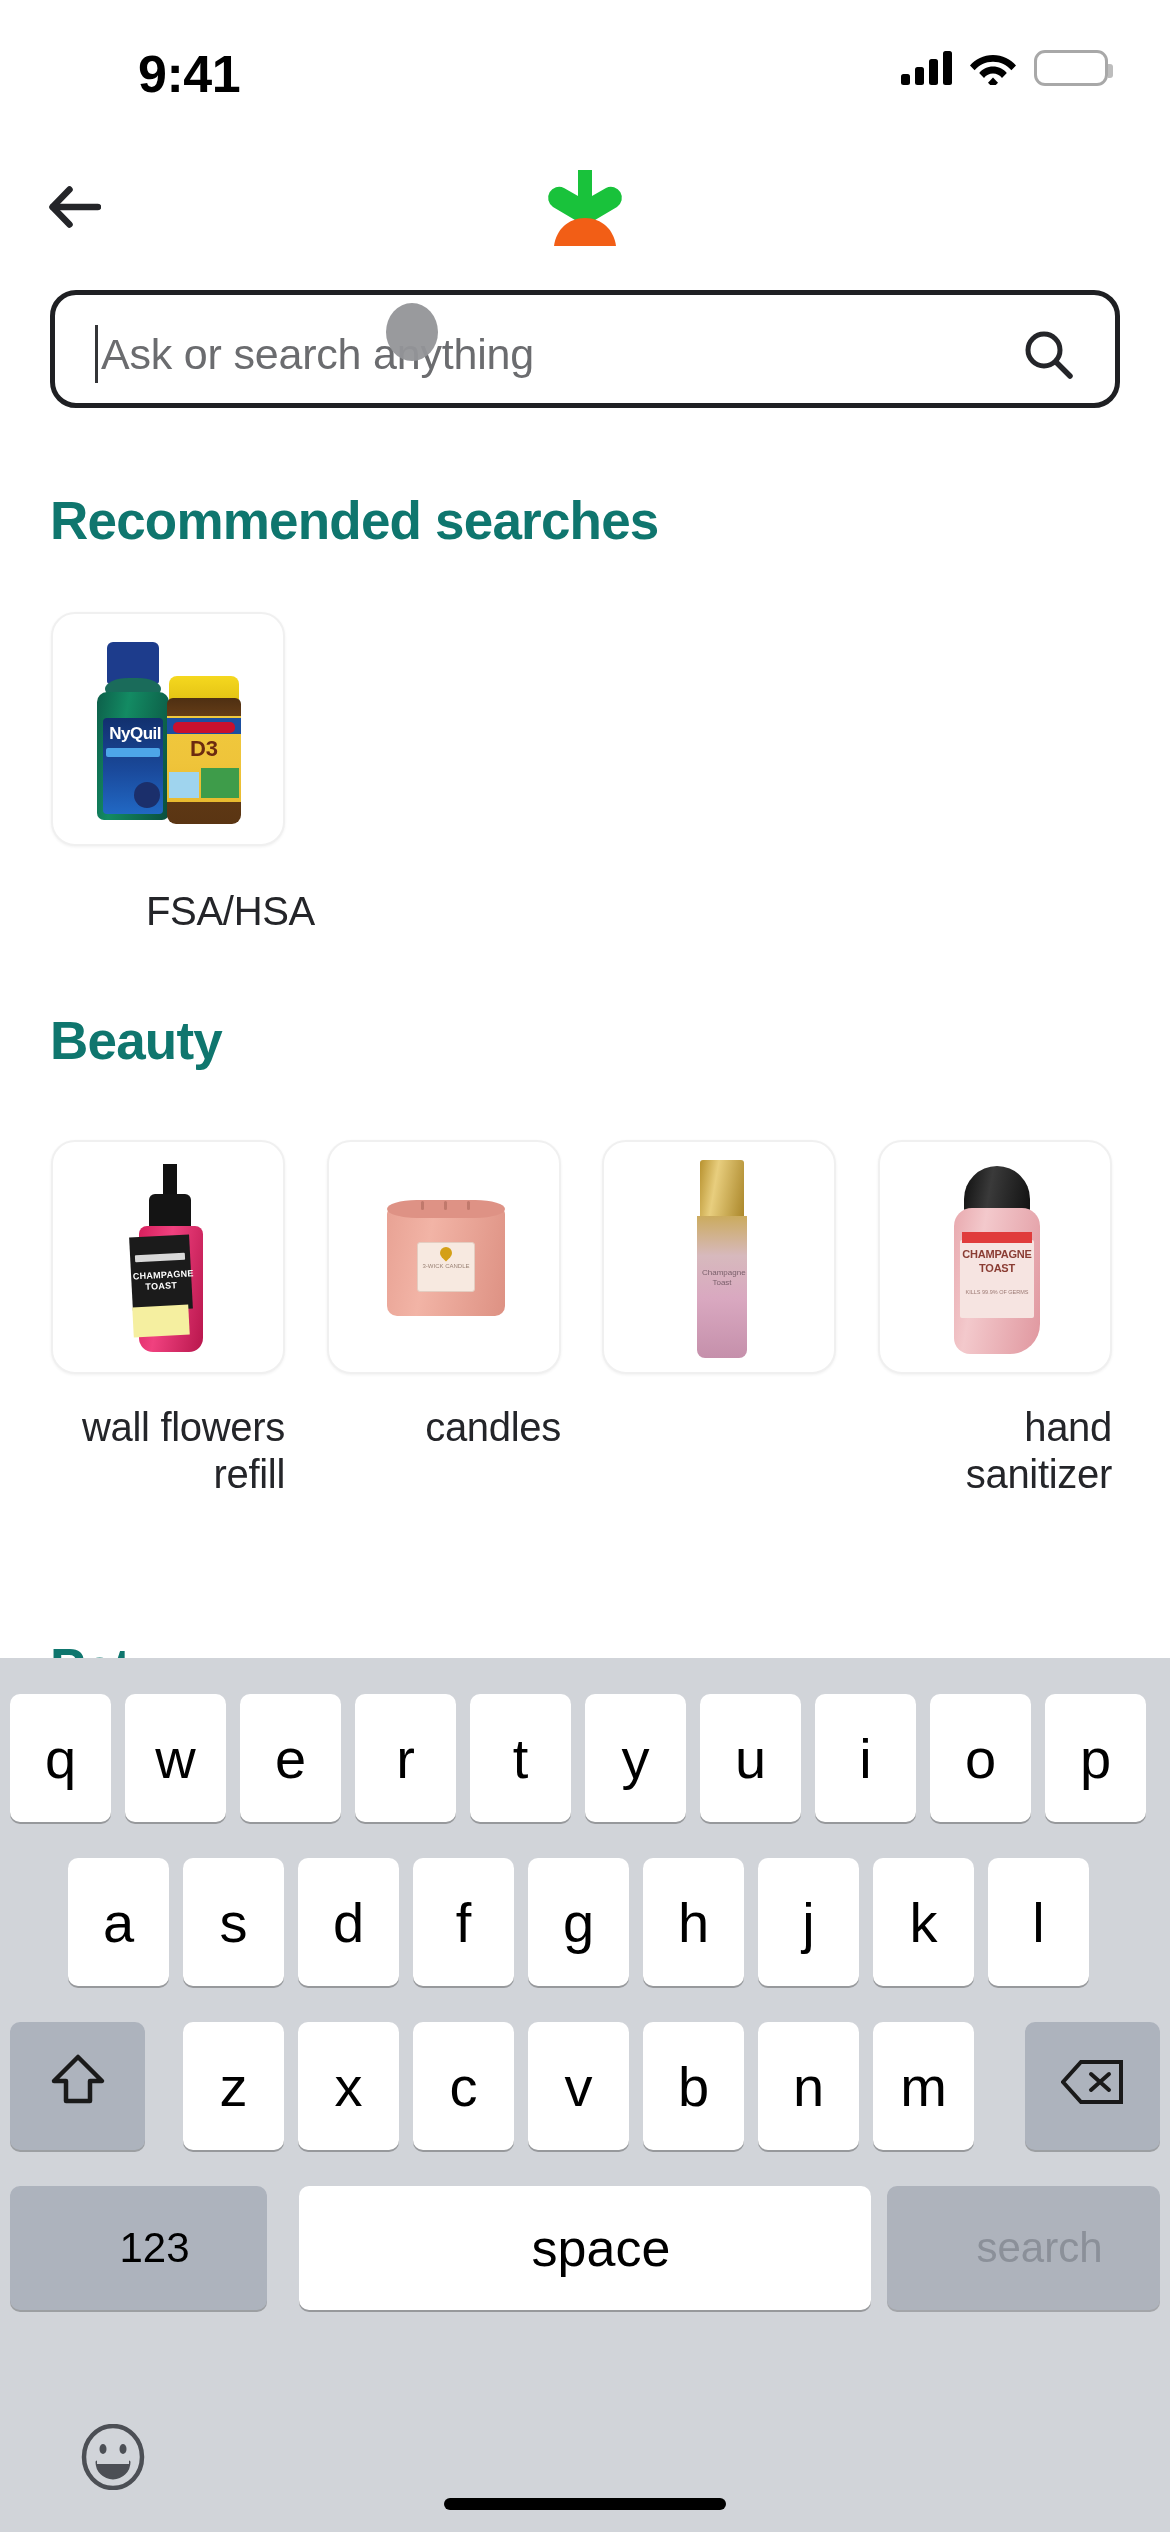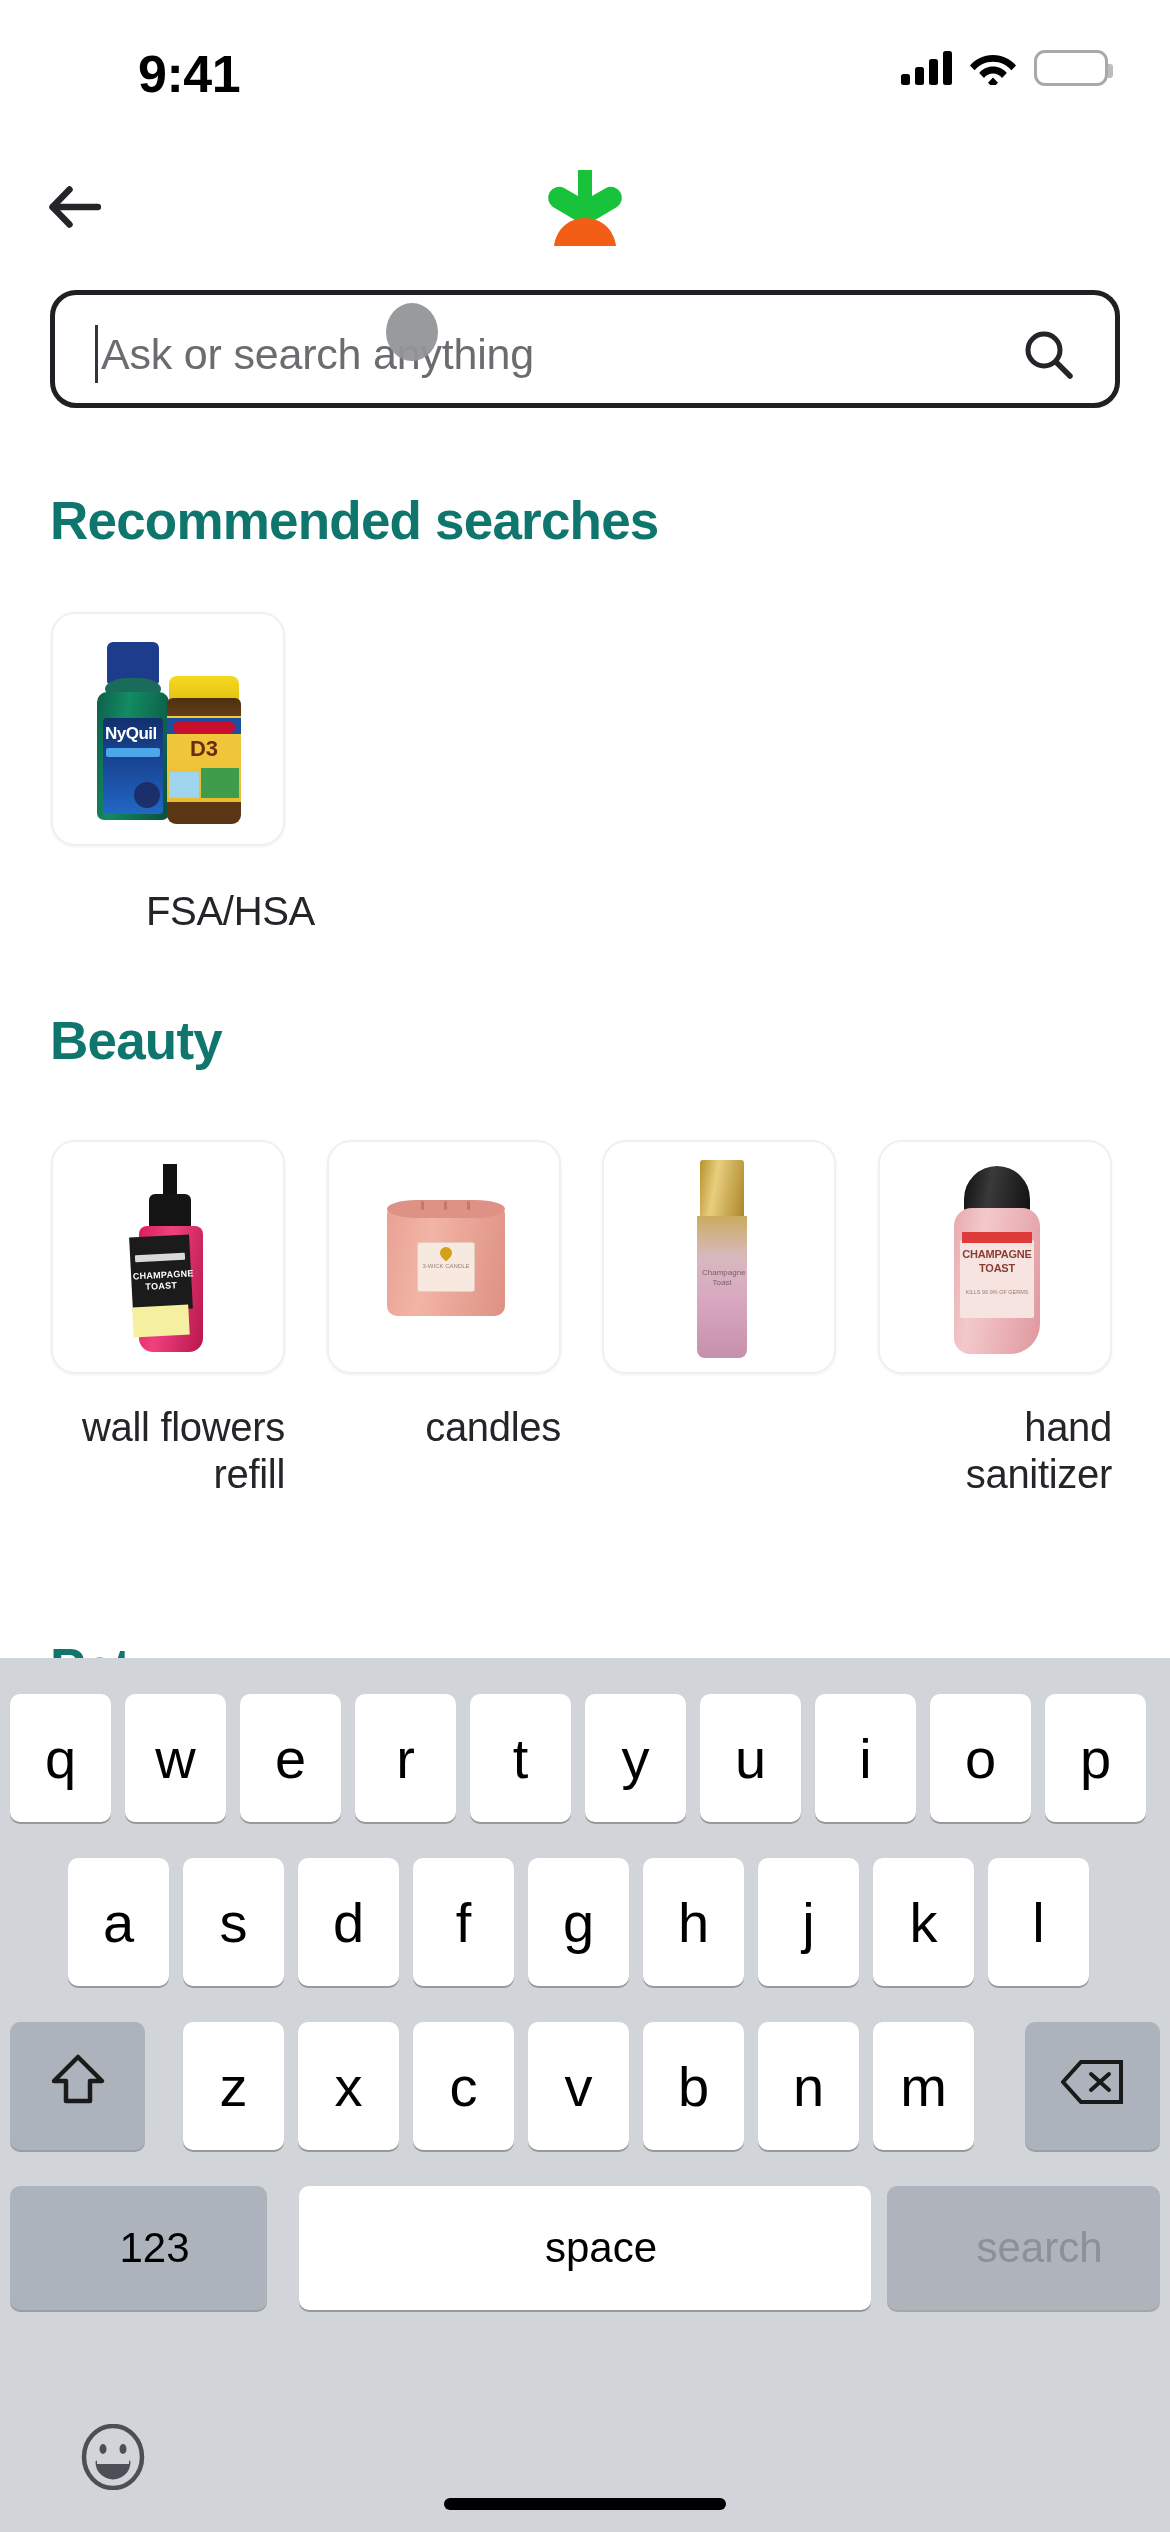--- a/index.html
+++ b/index.html
@@ -128,21 +128,21 @@
   }
   .kb-key.dark { background: #adb3bd; box-shadow: 0 2px 0 rgba(0,0,0,0.25); }
   .kb-key.dark-search { background: #aeb3bc; box-shadow: 0 2px 0 rgba(0,0,0,0.22); color: #8b9099; }
   .kb-row1 { top: 36px; width: 101px; height: 128px; }
   .kb-row2 { top: 200px; width: 101px; height: 128px; }
   .kb-row3 { top: 364px; width: 101px; height: 128px; }
   .kb-row4 { top: 528px; height: 124px; padding-left: 32px; }
   #key-shift { left: 10px; top: 364px; width: 135px; height: 128px; }
   #key-backspace { left: 1025px; top: 364px; width: 135px; height: 128px; }
   #key-123 { left: 10px; width: 257px; font-size: 42px; }
-  #key-space { left: 299px; width: 572px; font-size: 42px; }
+  #key-space { left: 299px; width: 572px; font-size: 52px; }
   #key-search { left: 887px; width: 273px; font-size: 42px; }
   #emoji-button {
     position: absolute; left: 80px; top: 766px; width: 66px; height: 66px;
   }
   #home-indicator {
     position: absolute; left: 50%; transform: translateX(-50%); bottom: 22px;
     width: 282px; height: 12px; background: #000; border-radius: 6px;
   }
 
   
@@ -163,21 +163,21 @@
     background: linear-gradient(100deg,#0d5f4a 0%,#138b63 35%,#0a4d3d 100%);
     border-radius: 10px 10px 7px 7px;
   }
   .nyquil .label-blue {
     position: absolute; left: 10px; top: 76px; width: 60px; height: 96px;
     background: linear-gradient(180deg,#12306e 0%,#1a4a9c 55%,#2168c4 100%);
     border-radius: 4px;
   }
   .nyquil .brand {
     position: absolute; left: 12px; top: 82px; width: 56px;
-    color: #fff; font-size: 17px; font-weight: 700; text-align: left;
+    color: #fff; font-size: 17px; font-weight: 700; text-align: right;
     font-family: "Liberation Sans", sans-serif; letter-spacing: -0.5px;
   }
   .nyquil .stripe {
     position: absolute; left: 13px; top: 106px; width: 54px; height: 9px;
     background: #4da6e8; border-radius: 2px;
   }
   .nyquil .dot {
     position: absolute; left: 41px; top: 140px; width: 26px; height: 26px;
     background: #1b2f6b; border-radius: 50%;
   }

